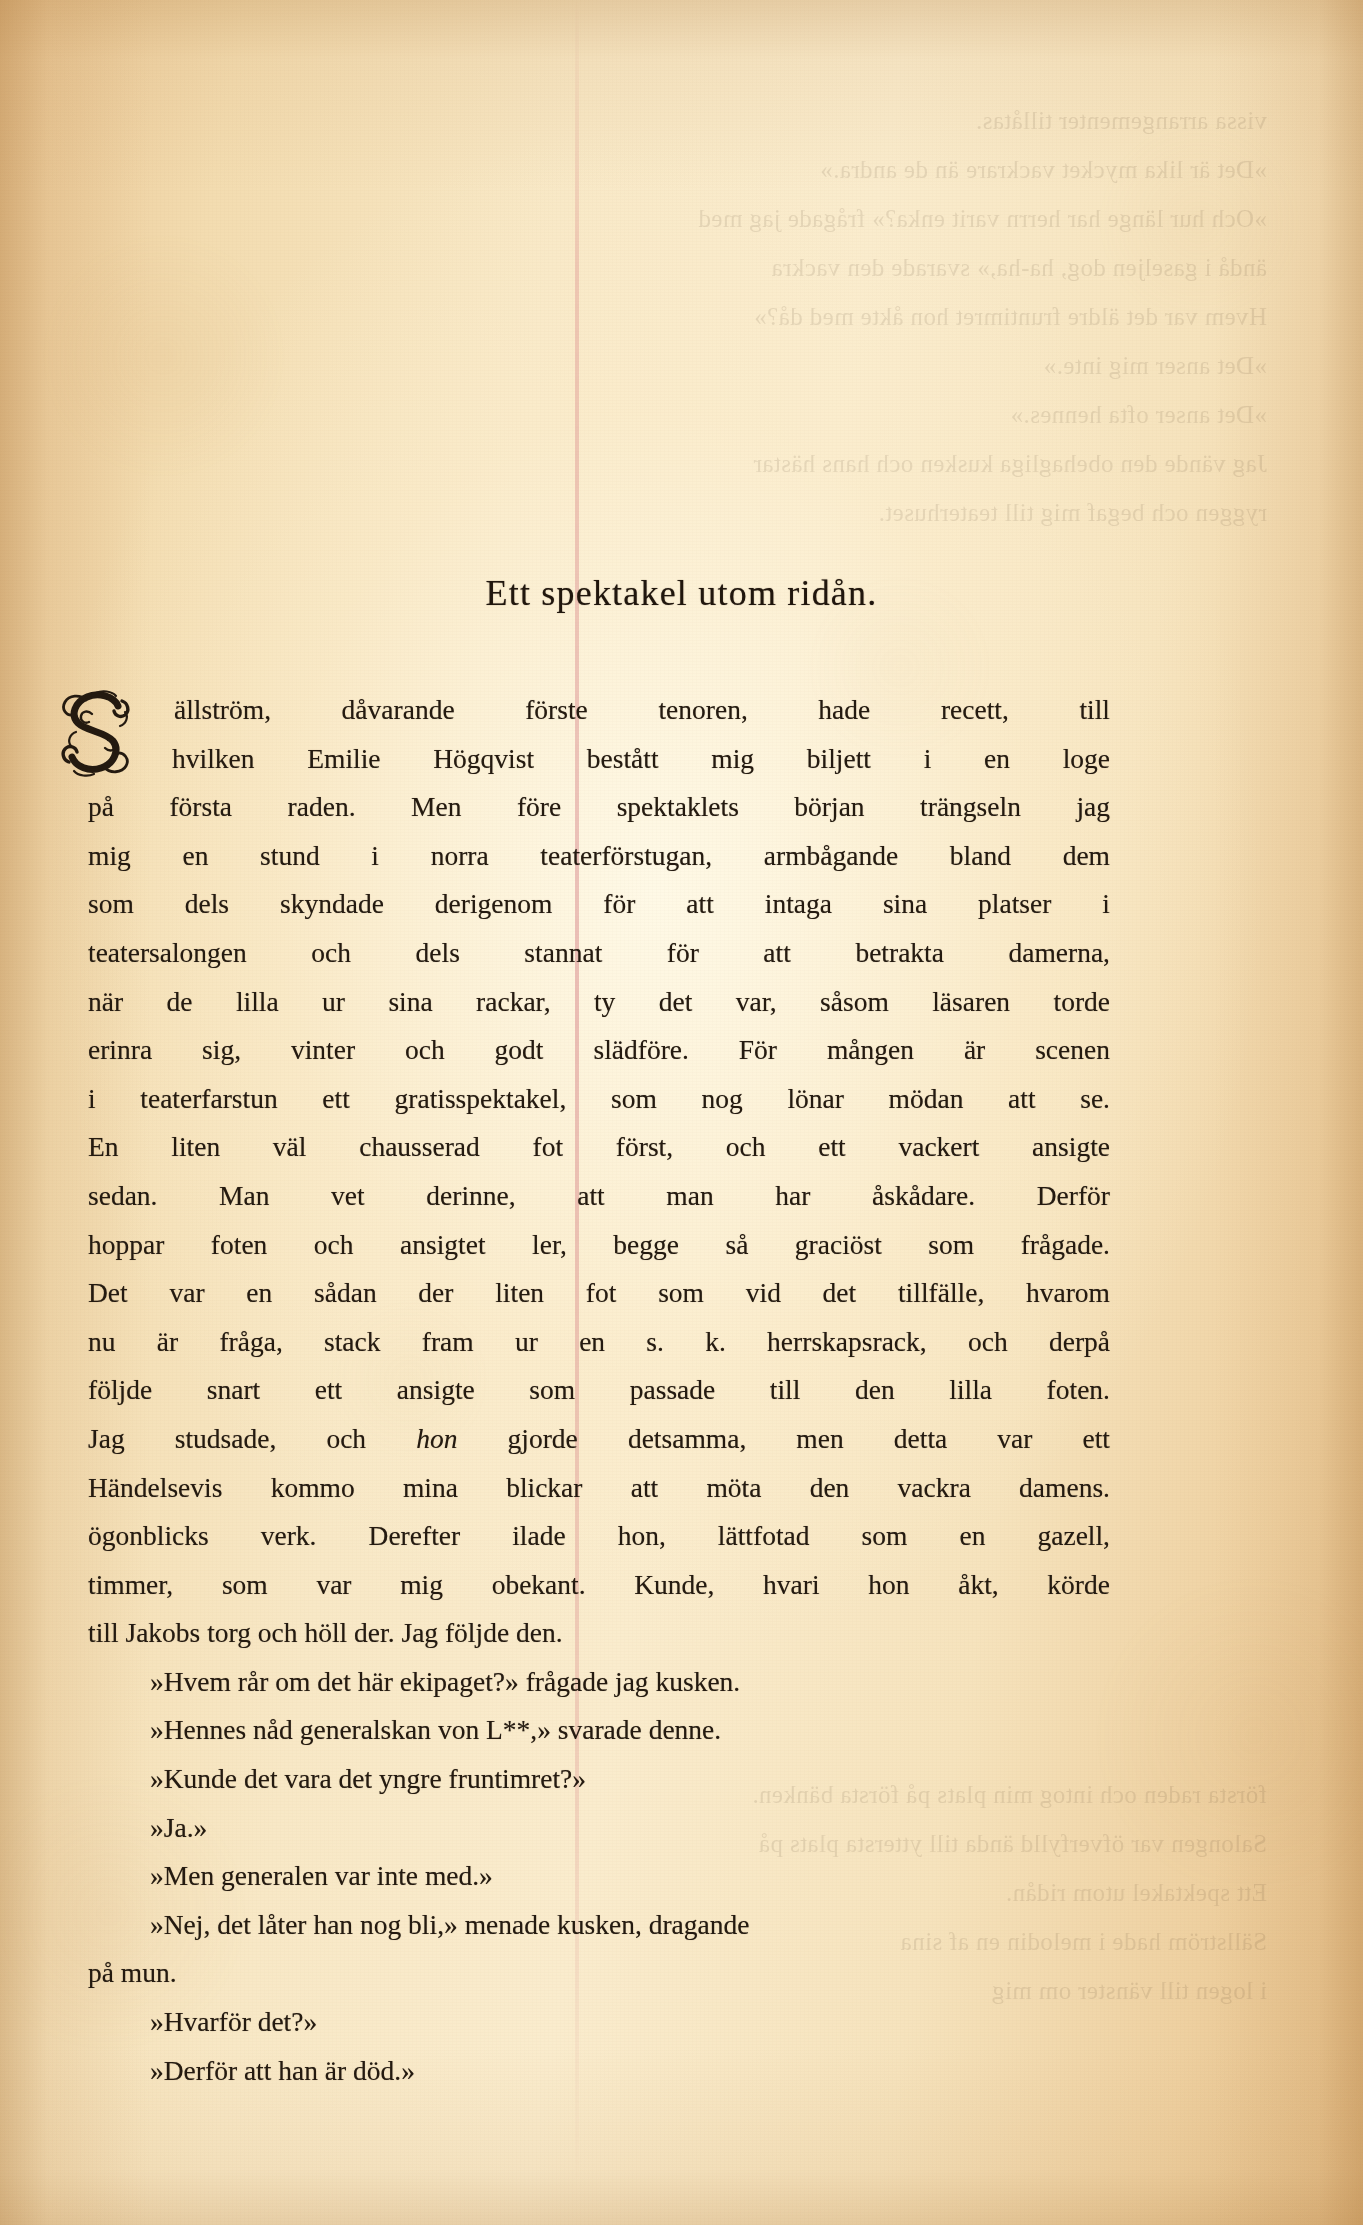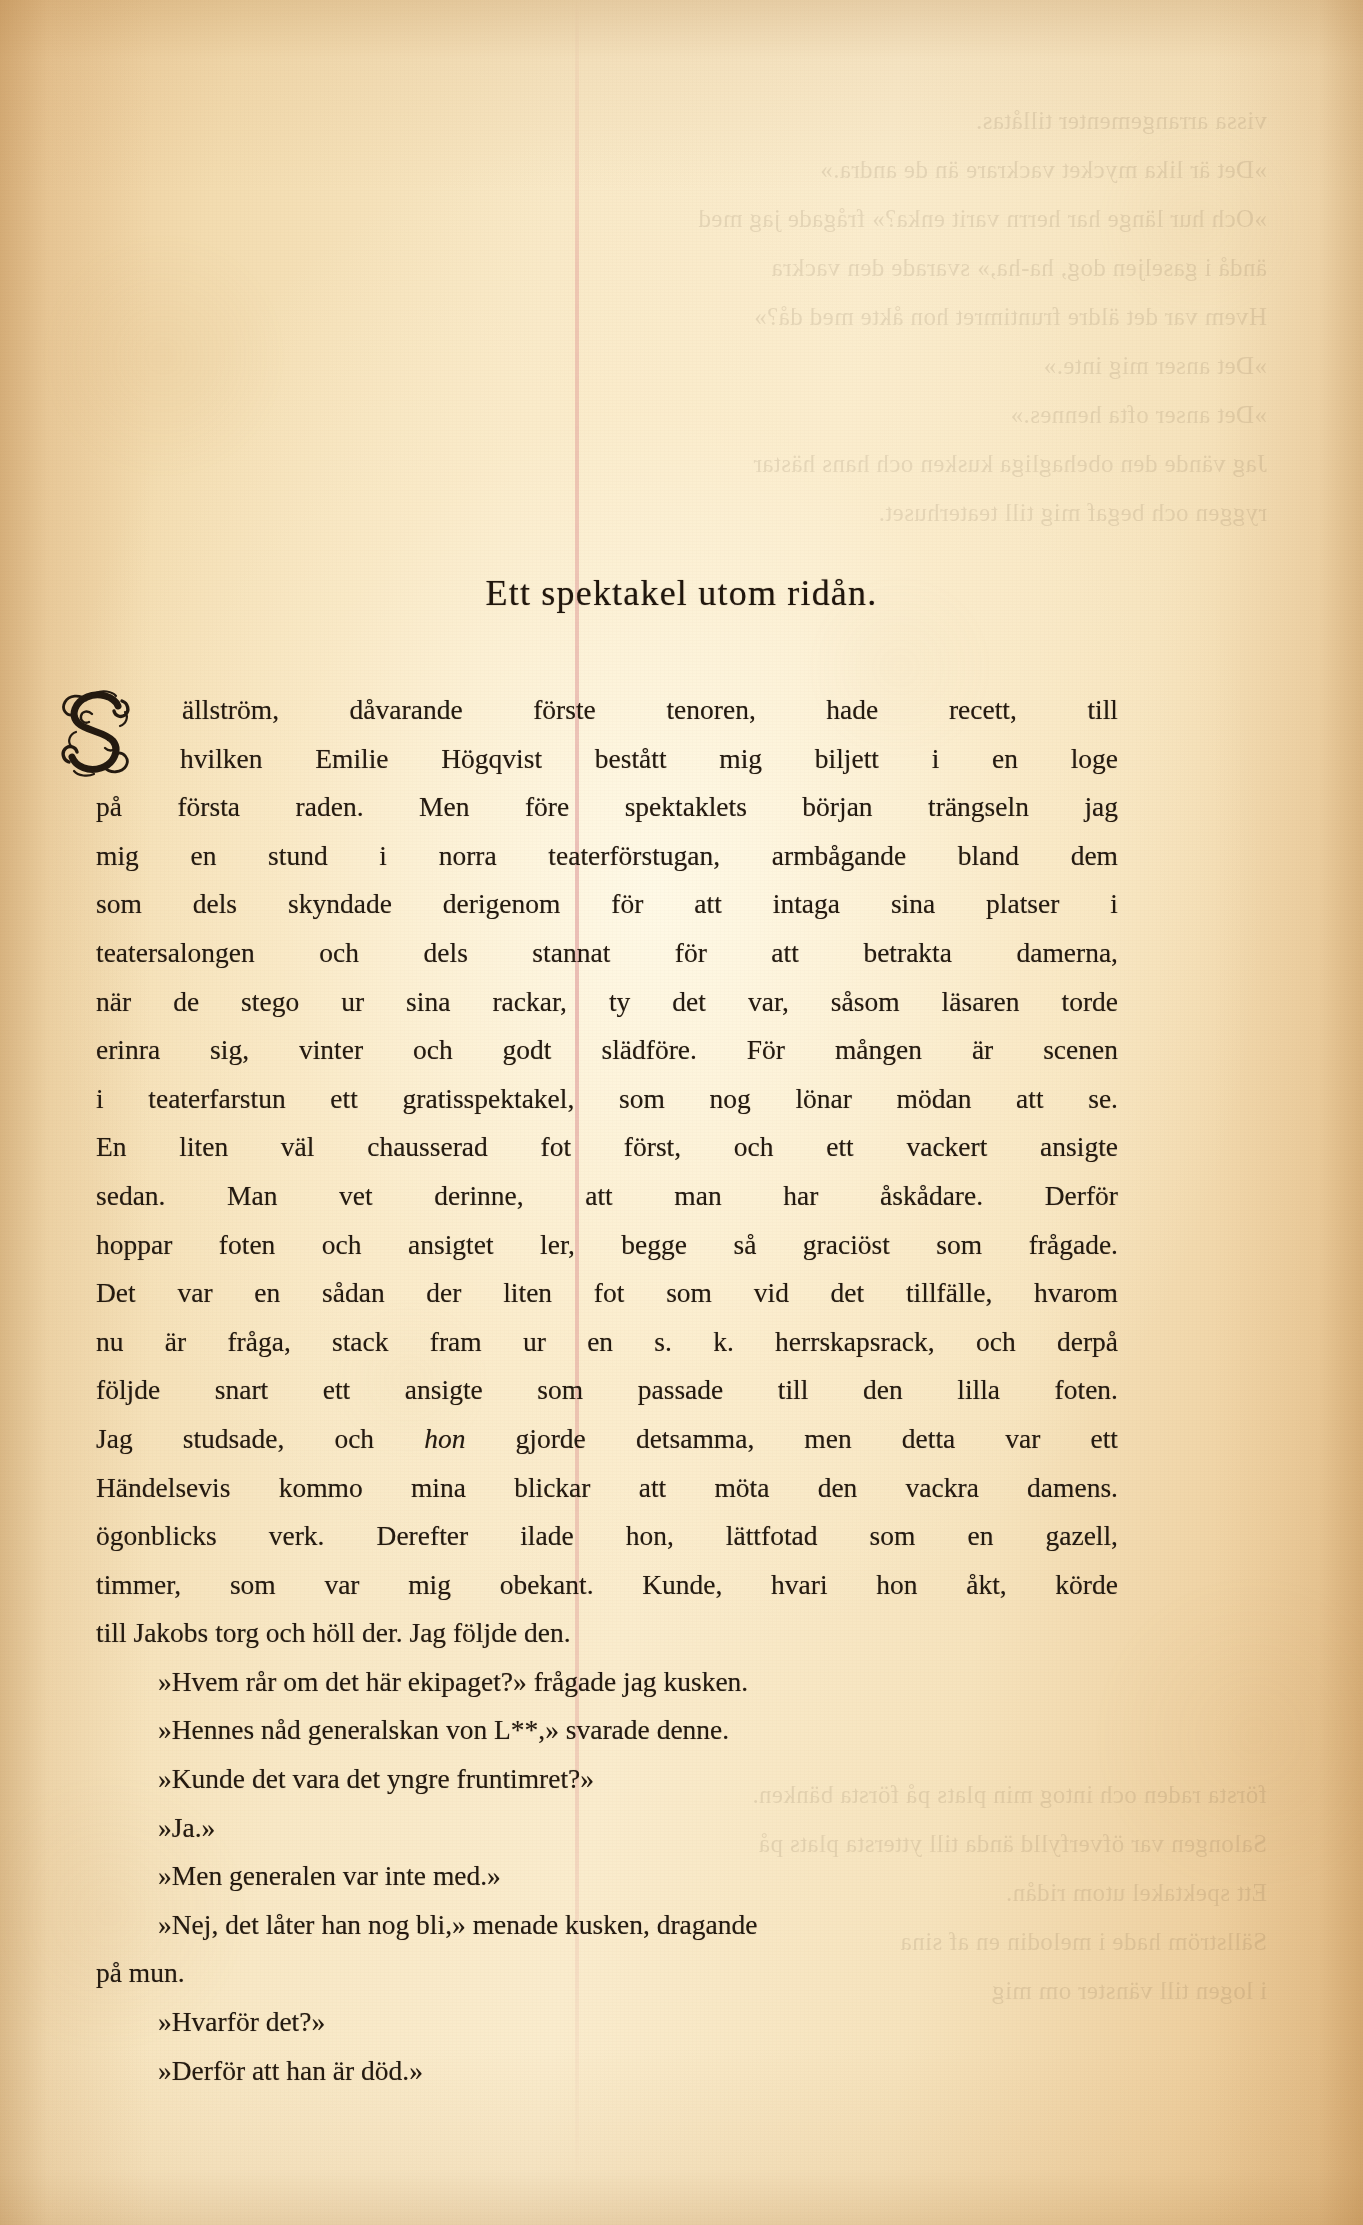--- a/index.html
+++ b/index.html
@@ -104,21 +104,21 @@
     font-size: 36px;
     letter-spacing: 1.2px;
     font-weight: 400;
     color: #20160d;
     text-shadow: 0 0 1.1px rgba(40,26,14,0.55);
   }
 
   .body-text {
     position: absolute;
     top: 686px;
-    left: 96px;
+    left: 88px;
     width: 1022px;
     font-size: 27.5px;
     line-height: 48.6px;
     color: #241a10;
     text-shadow: 0 0 0.8px rgba(36,26,16,0.45);
   }
 
   .para {
     text-align: justify;
     text-align-last: justify;
@@ -216,21 +216,21 @@
 
     <div class="body-text">
 
       <p class="para">
         <span class="line first-line">ällström, dåvarande förste tenoren, hade recett, till</span>
         <span class="line indent">hvilken Emilie Högqvist bestått mig biljett i en loge</span>
         <span class="line">på första raden. Men före spektaklets början trängseln jag</span>
         <span class="line">mig en stund i norra teaterförstugan, armbågande bland dem</span>
         <span class="line">som dels skyndade derigenom för att intaga sina platser i</span>
         <span class="line">teatersalongen och dels stannat för att betrakta damerna,</span>
-        <span class="line">när de stego ur sina rackar, ty det var, såsom läsaren torde</span>
+        <span class="line">när de lilla ur sina rackar, ty det var, såsom läsaren torde</span>
         <span class="line">erinra sig, vinter och godt slädföre.   För mången är scenen</span>
         <span class="line">i teaterfarstun ett gratisspektakel, som nog lönar mödan att se.</span>
         <span class="line">En liten väl chausserad fot först, och ett vackert ansigte</span>
         <span class="line">sedan.   Man vet derinne, att man har åskådare.   Derför</span>
         <span class="line">hoppar foten och ansigtet ler, begge så graciöst som frågade.</span>
         <span class="line">Det var en sådan der liten fot som vid det tillfälle, hvarom</span>
         <span class="line">nu är fråga, stack fram ur en s. k. herrskapsrack, och derpå</span>
         <span class="line">följde snart ett ansigte som passade till den lilla foten.</span>
         <span class="line"><span>Jag studsade, och </span><em class="ital">hon</em><span> gjorde detsamma, men detta var ett</span></span>
         <span class="line">Händelsevis kommo mina blickar att möta den vackra damens.</span>

